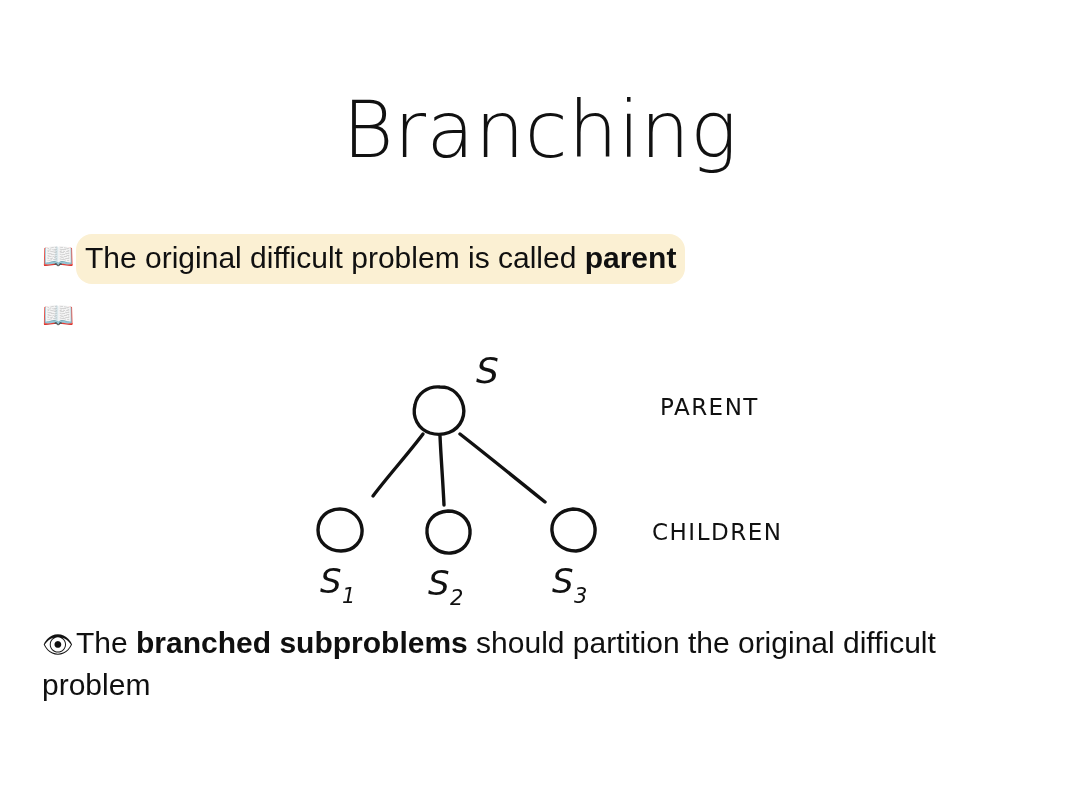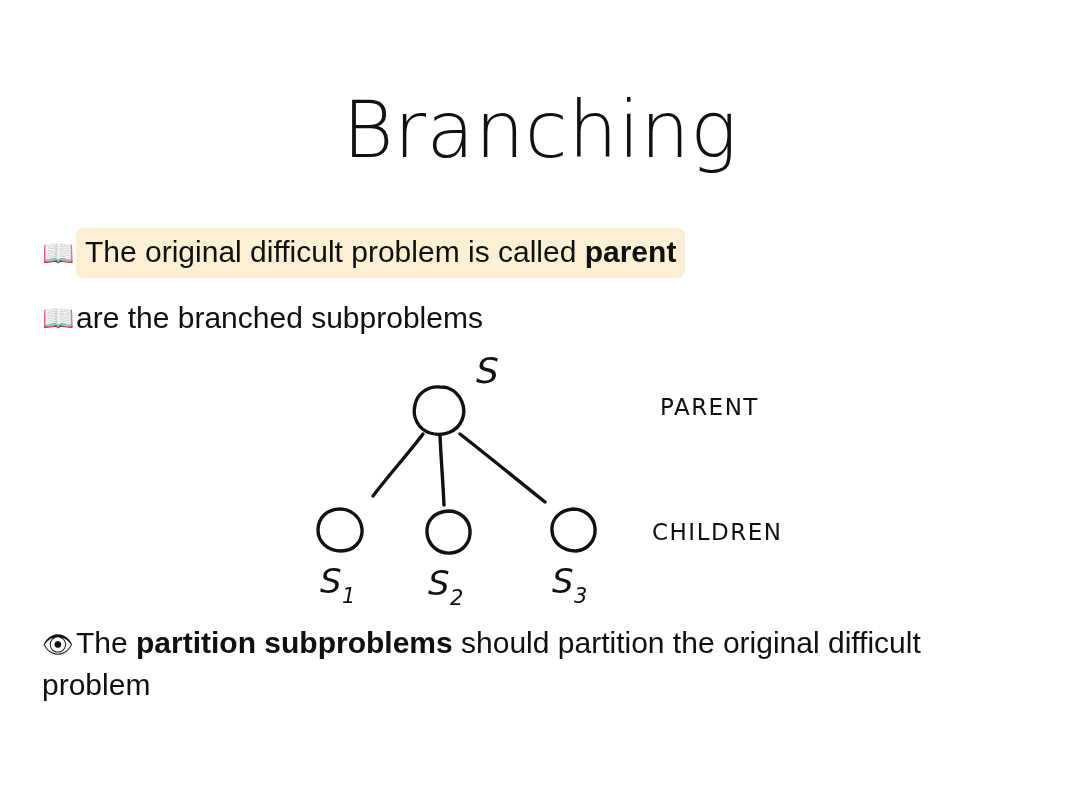--- a/index.html
+++ b/index.html
@@ -46,23 +46,24 @@
   .bullet-icon {
     display: inline-block;
     width: 34px;
     font-size: 26px;
     line-height: 34px;
     text-align: left;
     flex: 0 0 auto;
   }
   .hl {
     background: #fbf0d3;
-    border-radius: 7px;
+    border-radius: 16px;
     padding: 4px 9px 6px 9px;
     display: inline-block;
+    margin-top: 6px;
   }
   .bold {
     font-weight: bold;
   }
 
   #bullet-1 { top: 228px; }
   #bullet-2 { top: 298px; }
 
   
   #para-3 {
@@ -101,21 +102,20 @@
 
 <div class="bullet-line" id="bullet-1">
   <span class="bullet-icon">📖</span>
   <span class="hl">
     <span>The original difficult problem is called </span><span class="bold">parent</span>
   </span>
 </div>
 
 <div class="bullet-line" id="bullet-2">
   <span class="bullet-icon">📖</span>
-  <span> are the branched subproblems</span>
 </div>
 
 <div id="diagram">
   <svg width="560" height="265" viewBox="0 0 560 265" xmlns="http://www.w3.org/2000/svg">
     <g fill="none" stroke="#111111" stroke-width="3.4" stroke-linecap="round" stroke-linejoin="round">
 
       <path d="M 160 32 C 147 31 137 39 135 50 C 132 62 138 74 150 78 C 163 82 177 77 182 65
                C 187 53 181 38 168 33 C 165 32 162 32 160 32 Z"></path>
 
       <path d="M 143 79 C 128 99 108 121 93 141"></path>
@@ -144,14 +144,14 @@
       <text x="272" y="238" font-size="34">S</text>
       <text x="294" y="248" font-size="21">3</text>
     </g>
 
     <text class="hand-label" x="380" y="60" font-size="23" letter-spacing="1.5" font-family="DejaVu Sans, sans-serif" fill="#111111">PARENT</text>
     <text class="hand-label" x="372" y="185" font-size="23" letter-spacing="1.5" font-family="DejaVu Sans, sans-serif" fill="#111111">CHILDREN</text>
   </svg>
 </div>
 
 <div id="para-3">
-  <span class="bullet-icon">👁</span><span>The </span><span class="bold">partition subproblems</span><span> should partition the original difficult problem</span>
+  <span class="bullet-icon">👁</span><span>The </span><span class="bold">branched subproblems</span><span> should partition the original difficult problem</span>
 </div>
 
 </body></html>

